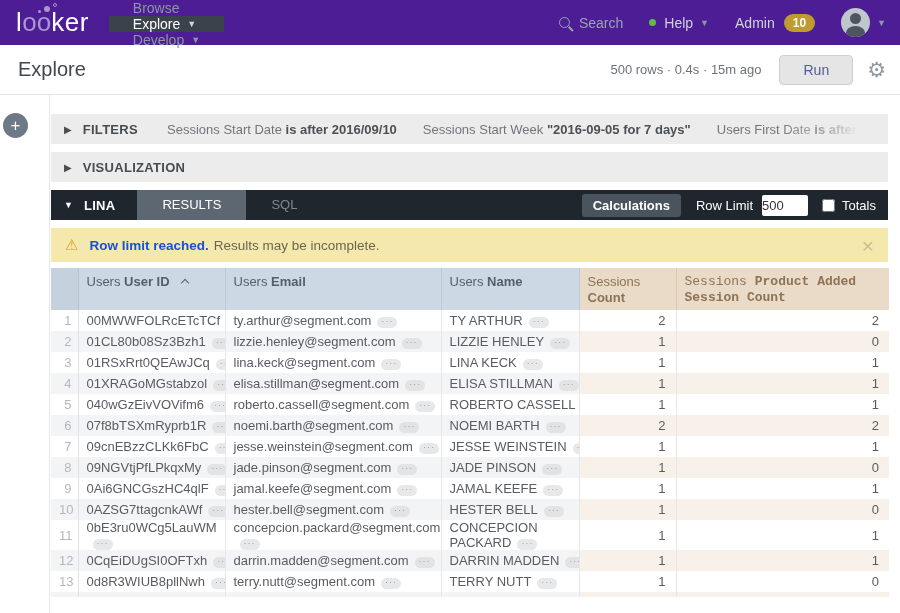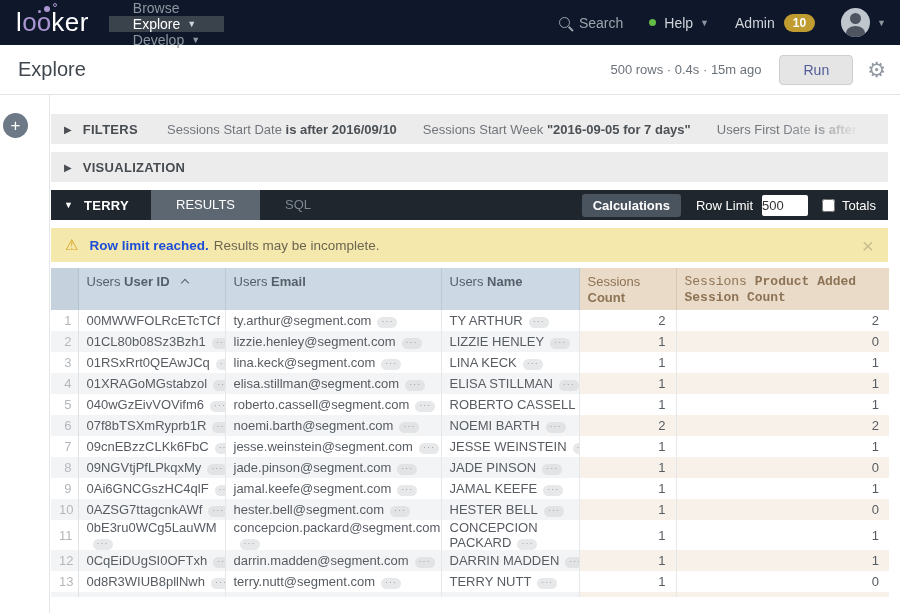--- a/index.html
+++ b/index.html
@@ -1,20 +1,20 @@
 <!DOCTYPE html>
 <html><head>
 <meta charset="utf-8">
 <style>
   * { margin:0; padding:0; box-sizing:border-box; }
   html,body { width:900px; height:613px; overflow:hidden; background:#fff;
               font-family:"Liberation Sans","DejaVu Sans",sans-serif; }
 
   
-  .navbar { height:45px; background:#0f172a; display:flex; align-items:stretch; }
+  .navbar { height:45px; background:#4c1d95; display:flex; align-items:stretch; }
   .logo { display:flex; align-items:center; padding:0 20px 0 16px; color:#fff;
           font-size:26px; letter-spacing:.5px; position:relative; }
   .logo .oo { color:#a995d1; letter-spacing:0; }
   .logo .bub1,.logo .bub2,.logo .bub3 { position:absolute; border-radius:50%; background:#a995d1; }
   .logo .bub1 { width:6px; height:6px; top:6px; left:44px; }
   .logo .bub2 { width:4px; height:4px; top:3px; left:53px; background:transparent; border:1.5px solid #a995d1; }
   .logo .bub3 { width:3px; height:3px; top:10px; left:38px; }
   .nav-items { display:flex;flex-direction:column; }
   .nav-item { display:flex; align-items:center; padding:0 24px; font-size:14px;
               color:#8d97a1; cursor:pointer; }
@@ -194,21 +194,21 @@
     </div>
 
     <div class="section-bar">
       <span class="section-caret">▶</span>
       <span class="section-label">VISUALIZATION</span>
     </div>
 
     <div class="data-bar">
       <div class="data-label-wrap">
         <span class="data-caret">▼</span>
-        <span class="data-label">TERRY</span>
+        <span class="data-label">LINA</span>
       </div>
       <div class="tab active">RESULTS</div>
       <div class="tab inactive">SQL</div>
       <div class="data-right">
         <button class="calc-btn">Calculations</button>
         <span class="row-limit-label">Row Limit</span>
         <input class="row-limit-input" type="text" value="500" style="">
         <input class="totals-check" type="checkbox" style="">
         <span>Totals</span>
       </div>

